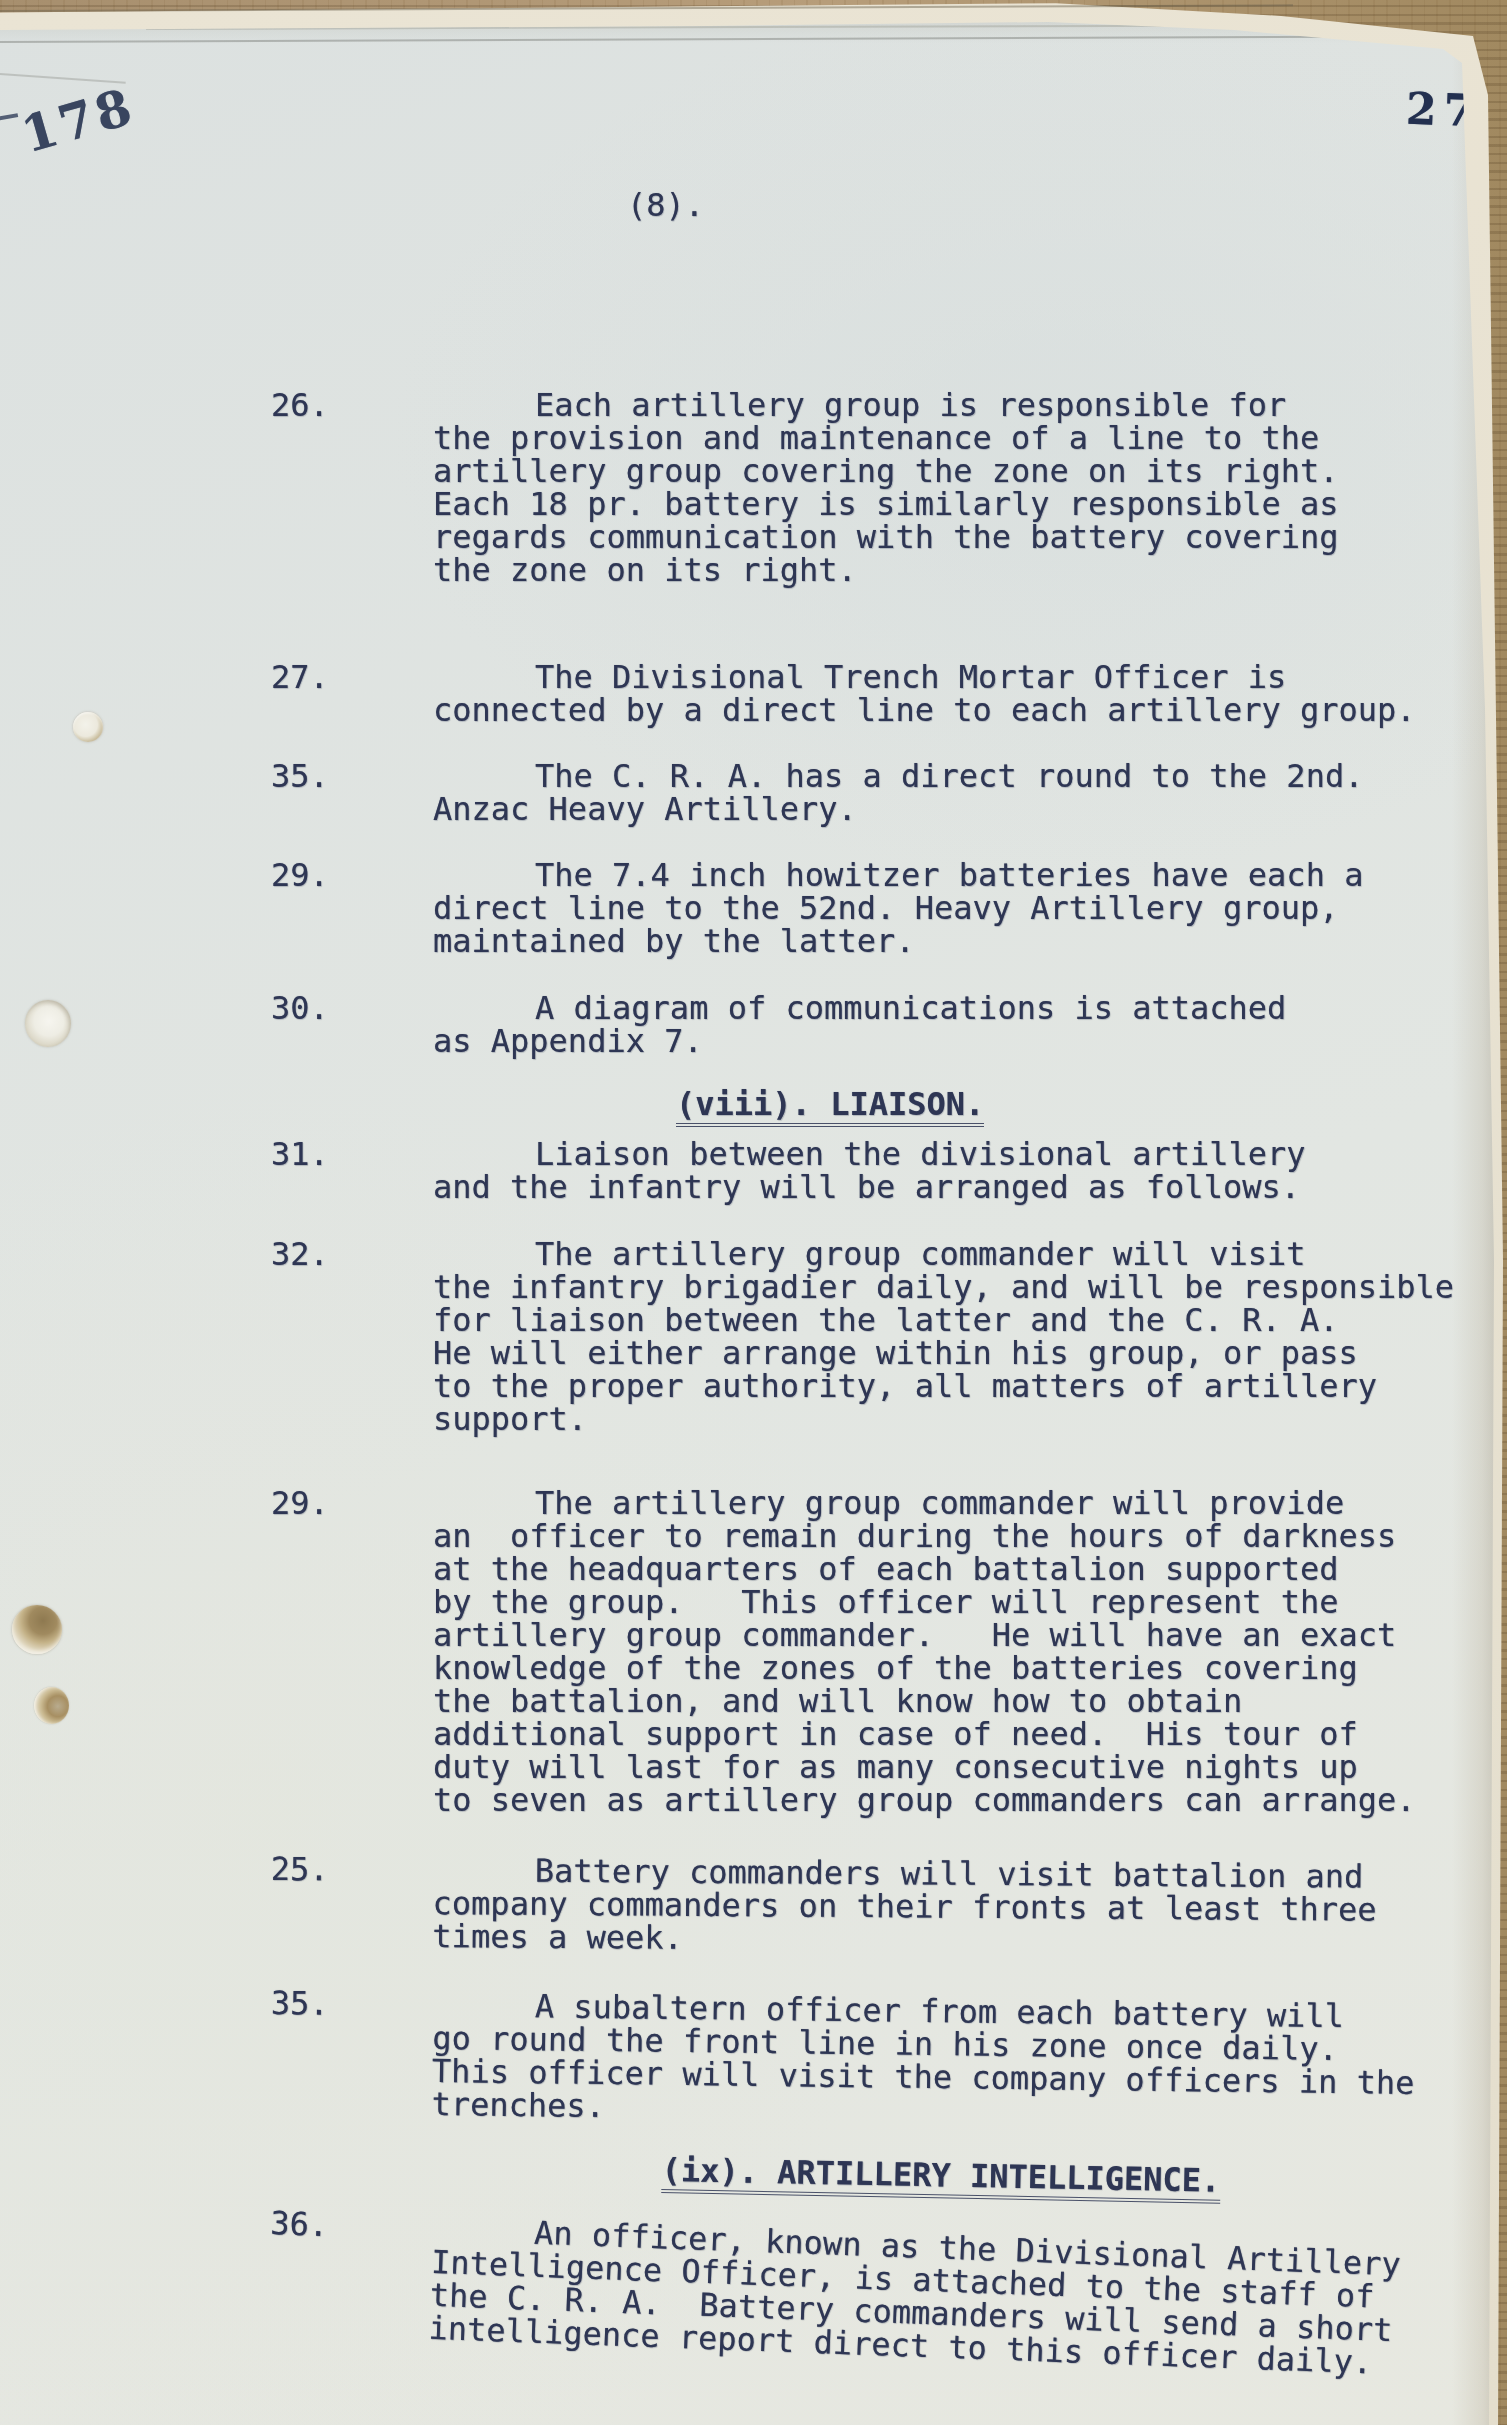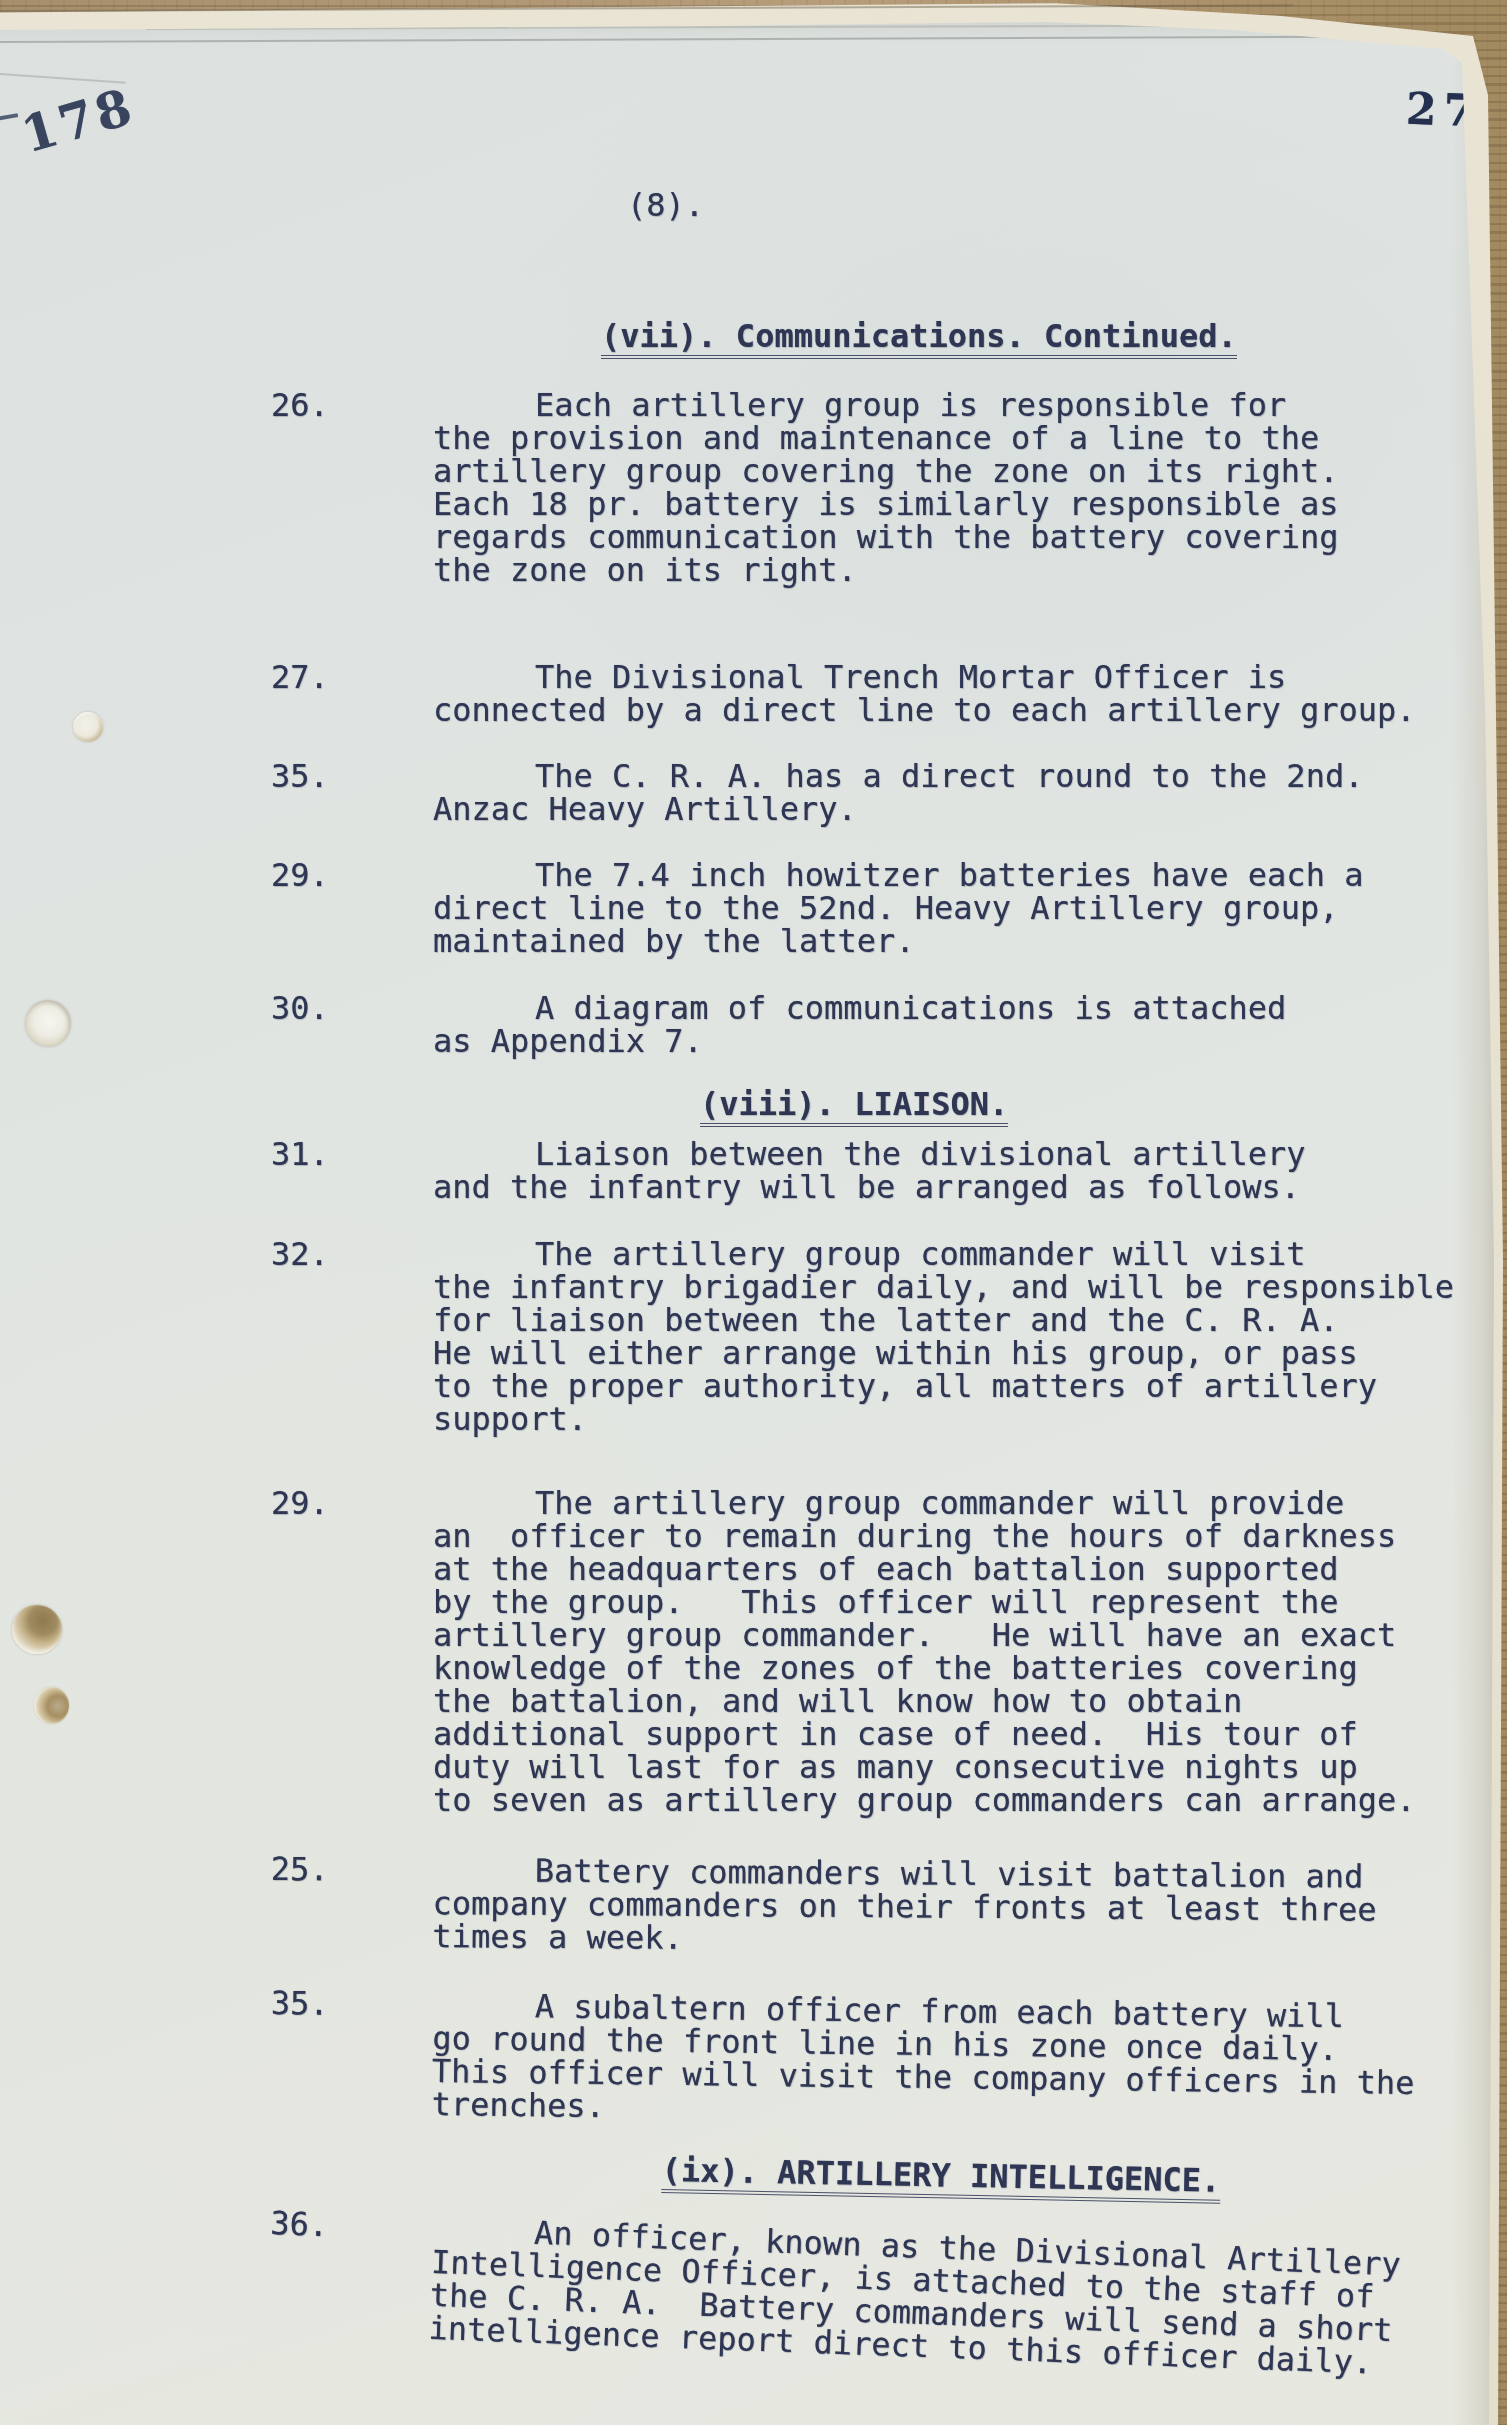--- a/index.html
+++ b/index.html
@@ -83,23 +83,20 @@
     <div class="edge-line-a"></div>
     <div class="edge-line-b"></div>
     <div class="edge-line-c"></div>
 
     <div class="hw178">178</div>
     <div class="hw-dash"></div>
     <div class="stamp27">27</div>
 
     <div class="tw pageno">(8).</div>
 
-    <div class="tw heading" style="left:601px;top:320px;">
-      <span>(vii). Communications. Continued.</span>
-    </div>
 
     <div class="tw para" style="top:389px;">
       <span class="pnum">26.</span>
       <div class="ptext">Each artillery group is responsible for
 the provision and maintenance of a line to the
 artillery group covering the zone on its right.
 Each 18 pr. battery is similarly responsible as
 regards communication with the battery covering
 the zone on its right.</div>
     </div>
@@ -122,21 +119,21 @@
 direct line to the 52nd. Heavy Artillery group,
 maintained by the latter.</div>
     </div>
 
     <div class="tw para" style="top:992px;">
       <span class="pnum">30.</span>
       <div class="ptext">A diagram of communications is attached
 as Appendix 7.</div>
     </div>
 
-    <div class="tw heading" style="left:676px;top:1088px;margin-left:24px;">
+    <div class="tw heading" style="left:676px;top:1088px;">
       <span>(viii). LIAISON.</span>
     </div>
 
     <div class="tw para" style="top:1138px;">
       <span class="pnum">31.</span>
       <div class="ptext">Liaison between the divisional artillery
 and the infantry will be arranged as follows.</div>
     </div>
 
     <div class="tw para" style="top:1238px;">

